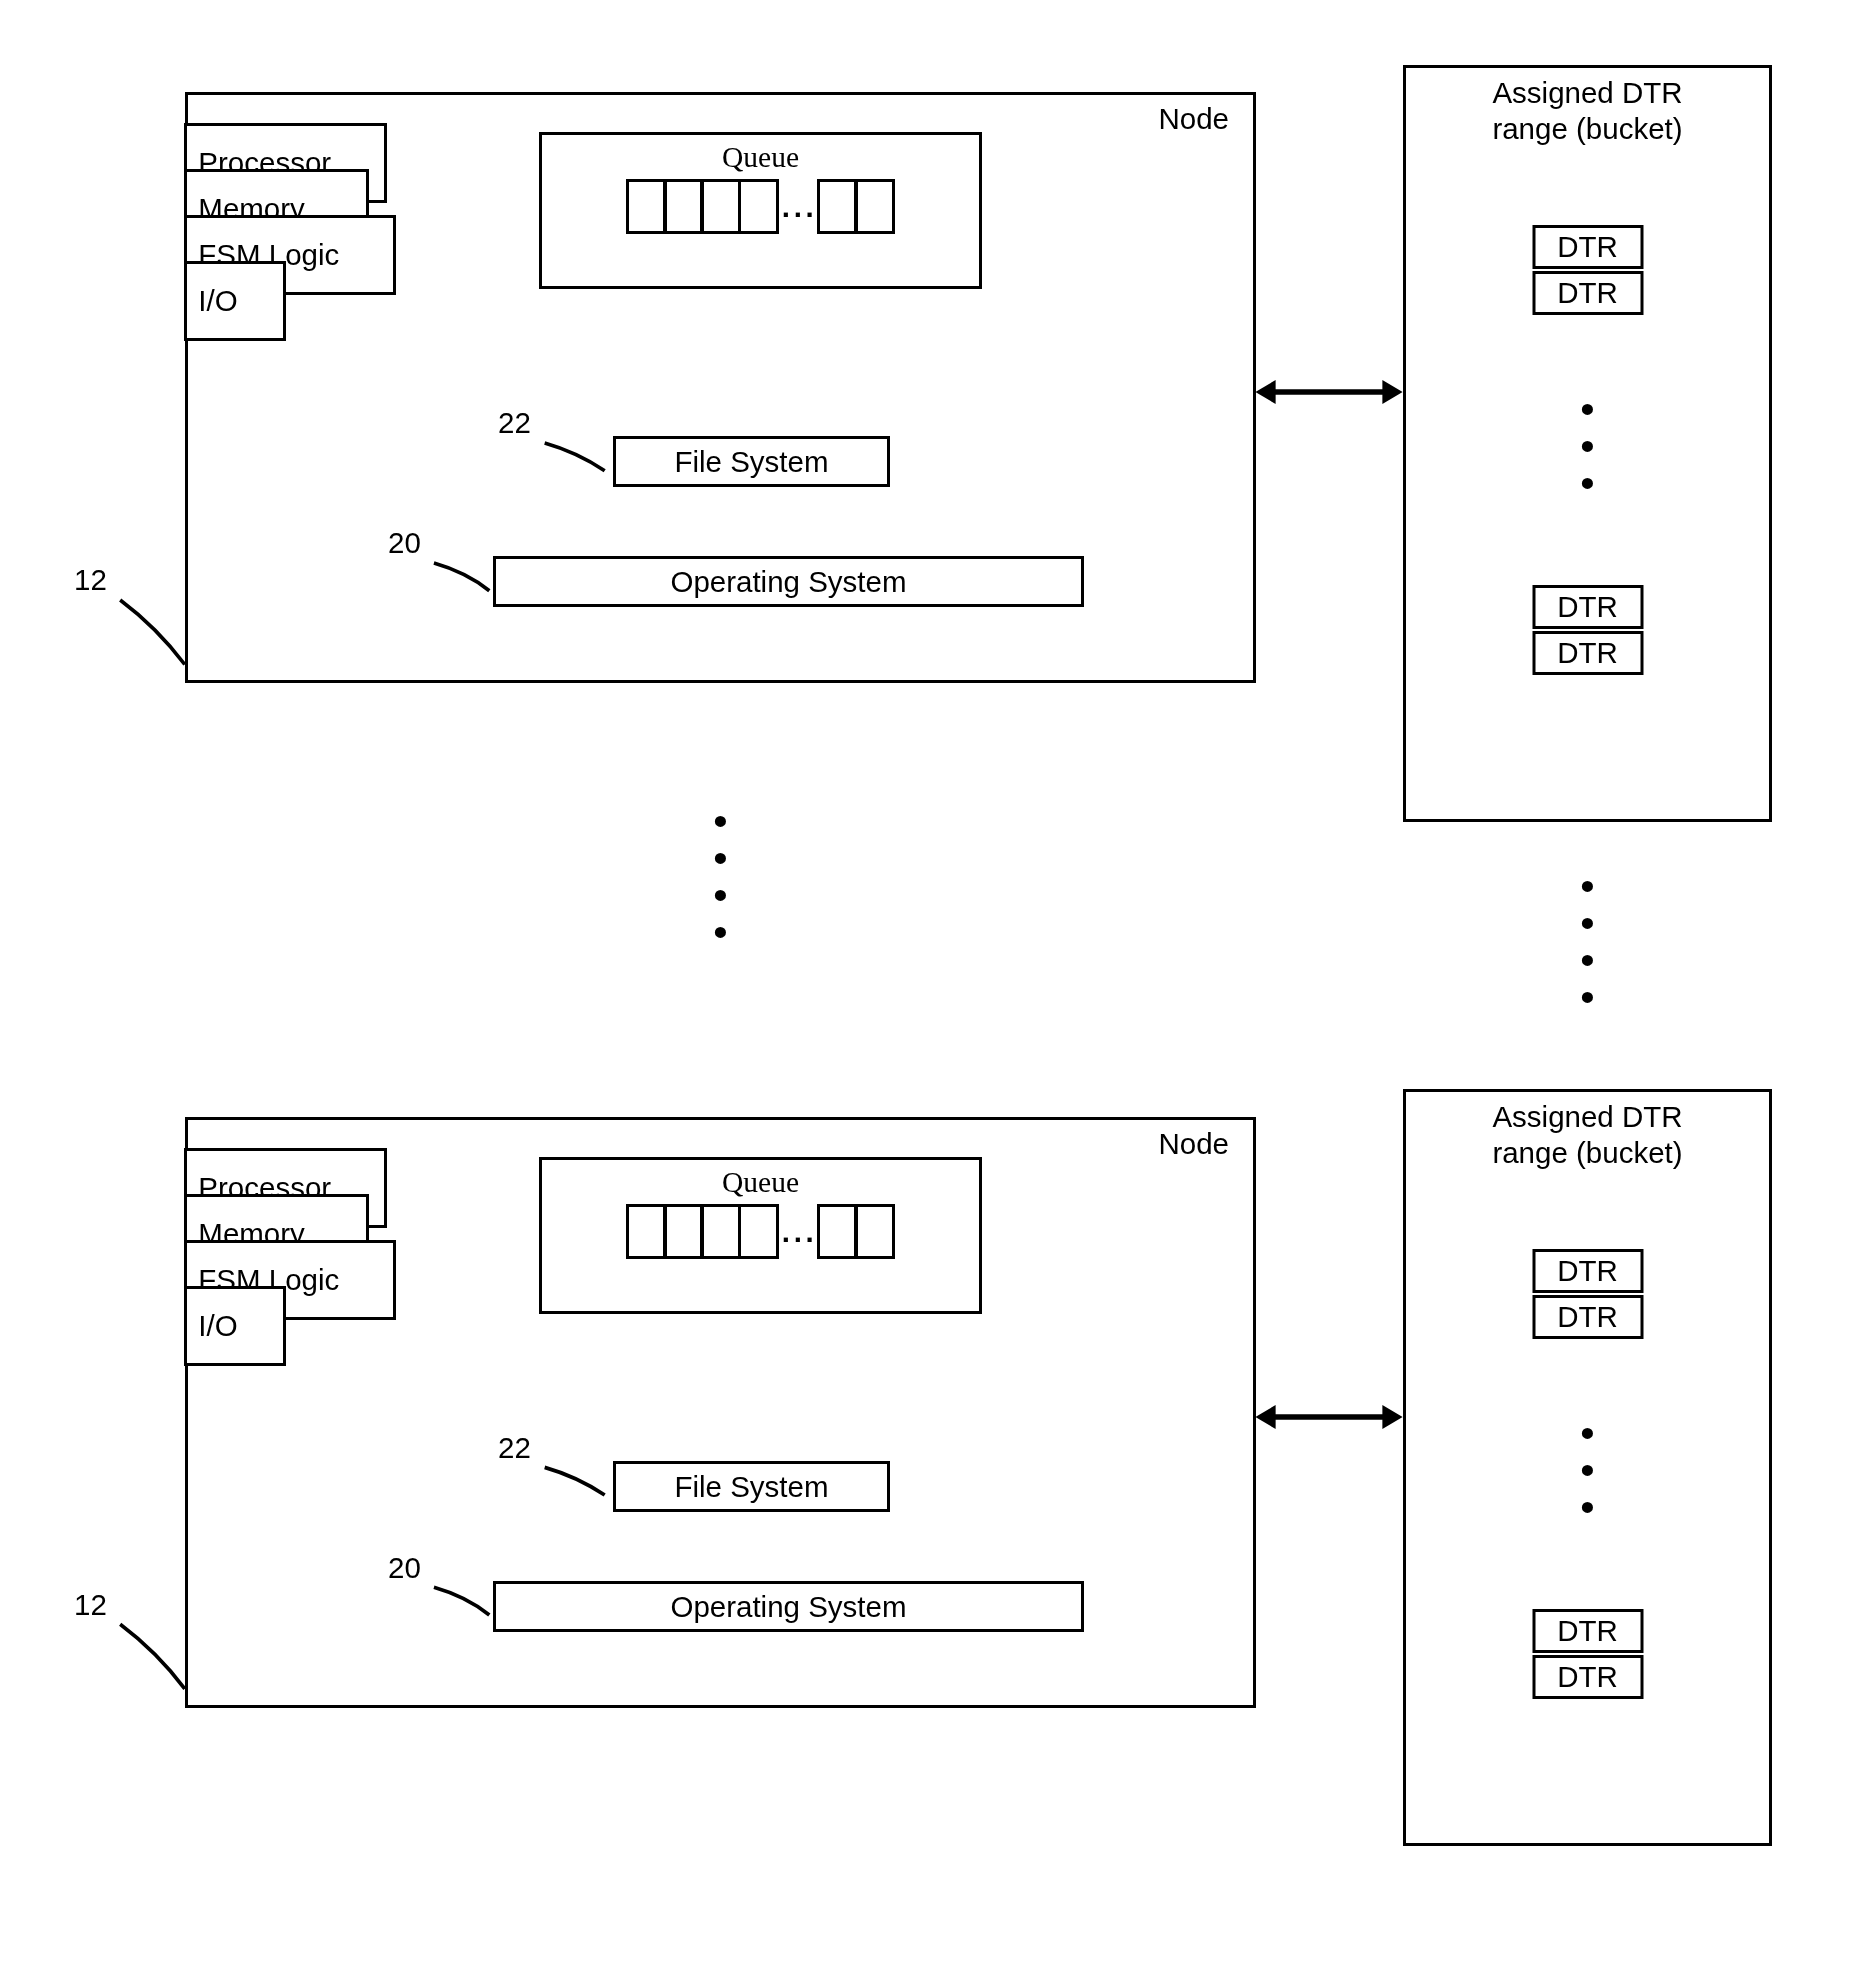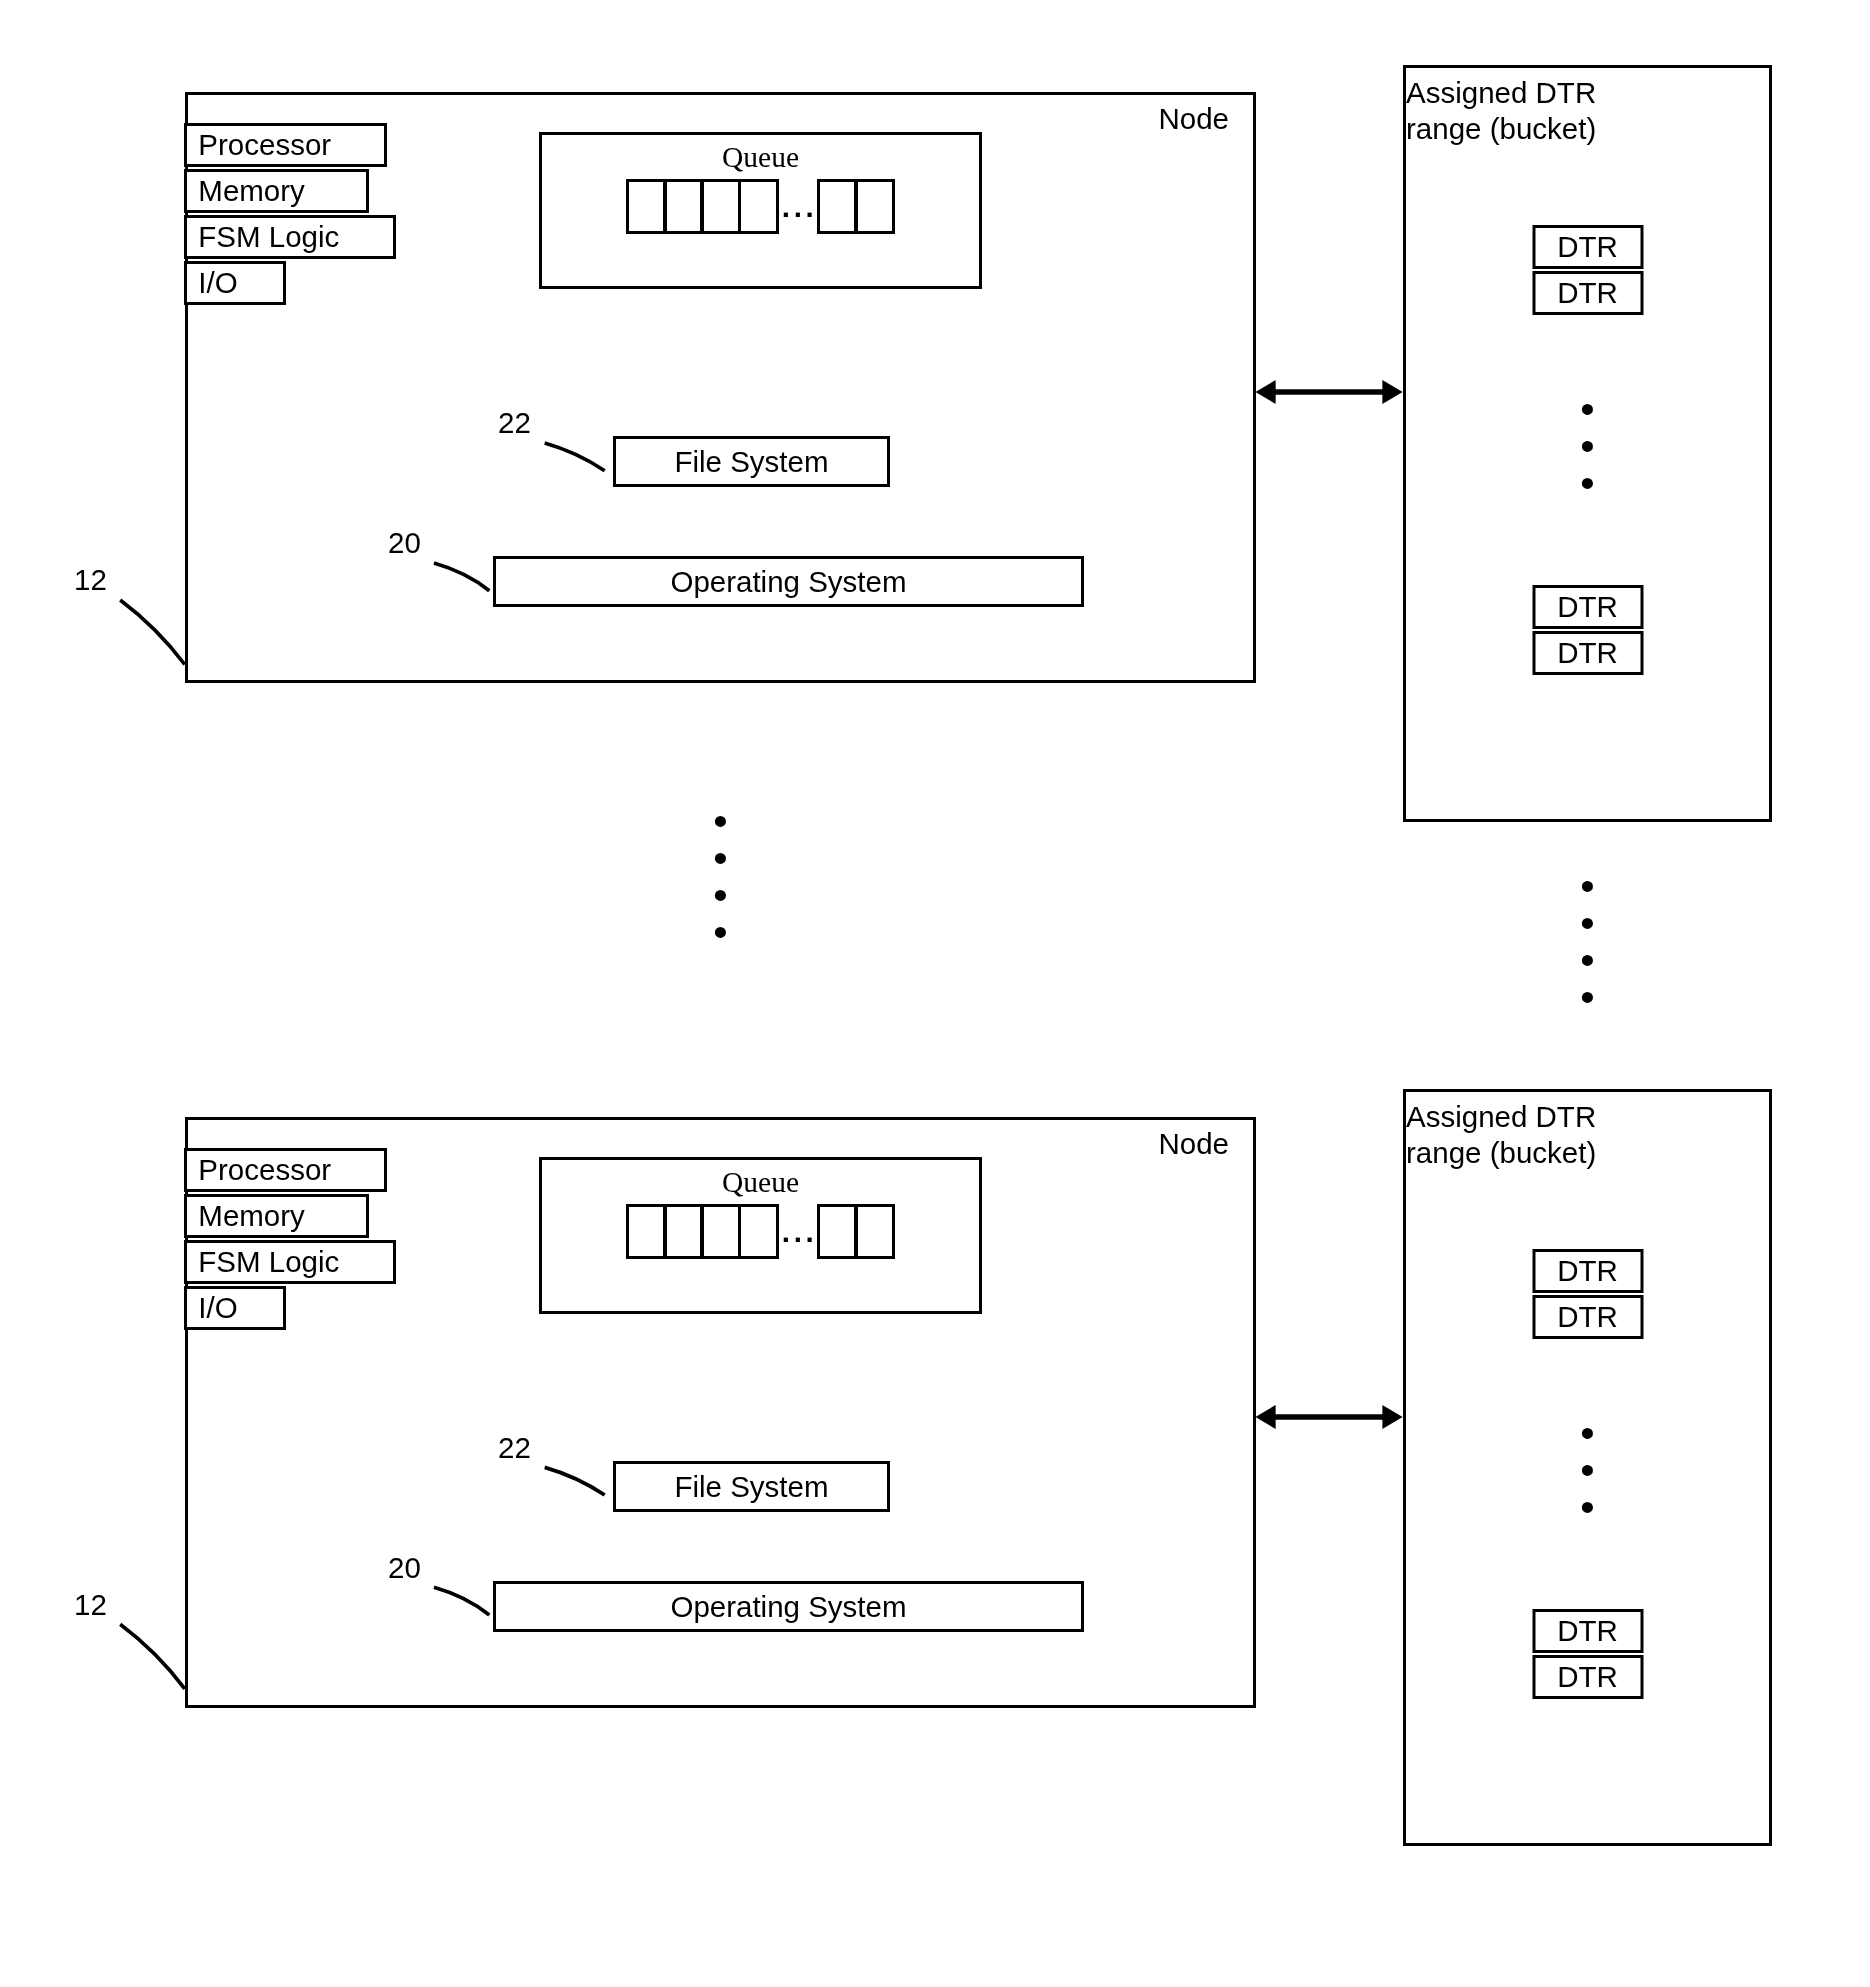--- a/index.html
+++ b/index.html
@@ -29,21 +29,21 @@
   .node-box { }
   .node-title {
     position: absolute;
     top: 7.4px;
     right: 24px;
   }
   
   .stack-box {
     position: absolute;
     border: 3.7px solid #000;
-    padding: 2px 11px;
+    padding: 20px 11px;
     background:#fff;
   }
   
   .queue-outer {
     position: absolute;
     border: 3.7px solid #000;
     text-align: center;
     background:#fff;
   }
   .queue-title {
@@ -75,20 +75,21 @@
     border: 3.7px solid #000;
     text-align:center;
     padding: 5.5px 0;
     background:#fff;
   }
   
   .bucket-box { }
   .bucket-title {
     position: absolute;
     top: 7.4px; left:0; right:0;
+    text-align:center;
     line-height:1.2;
   }
   .dtr-box {
     position: absolute;
     border: 3.7px solid #000;
     left: 50%;
     transform: translateX(-50%);
     width: 111px;
     text-align:center;
     padding: 1.8px 0;

